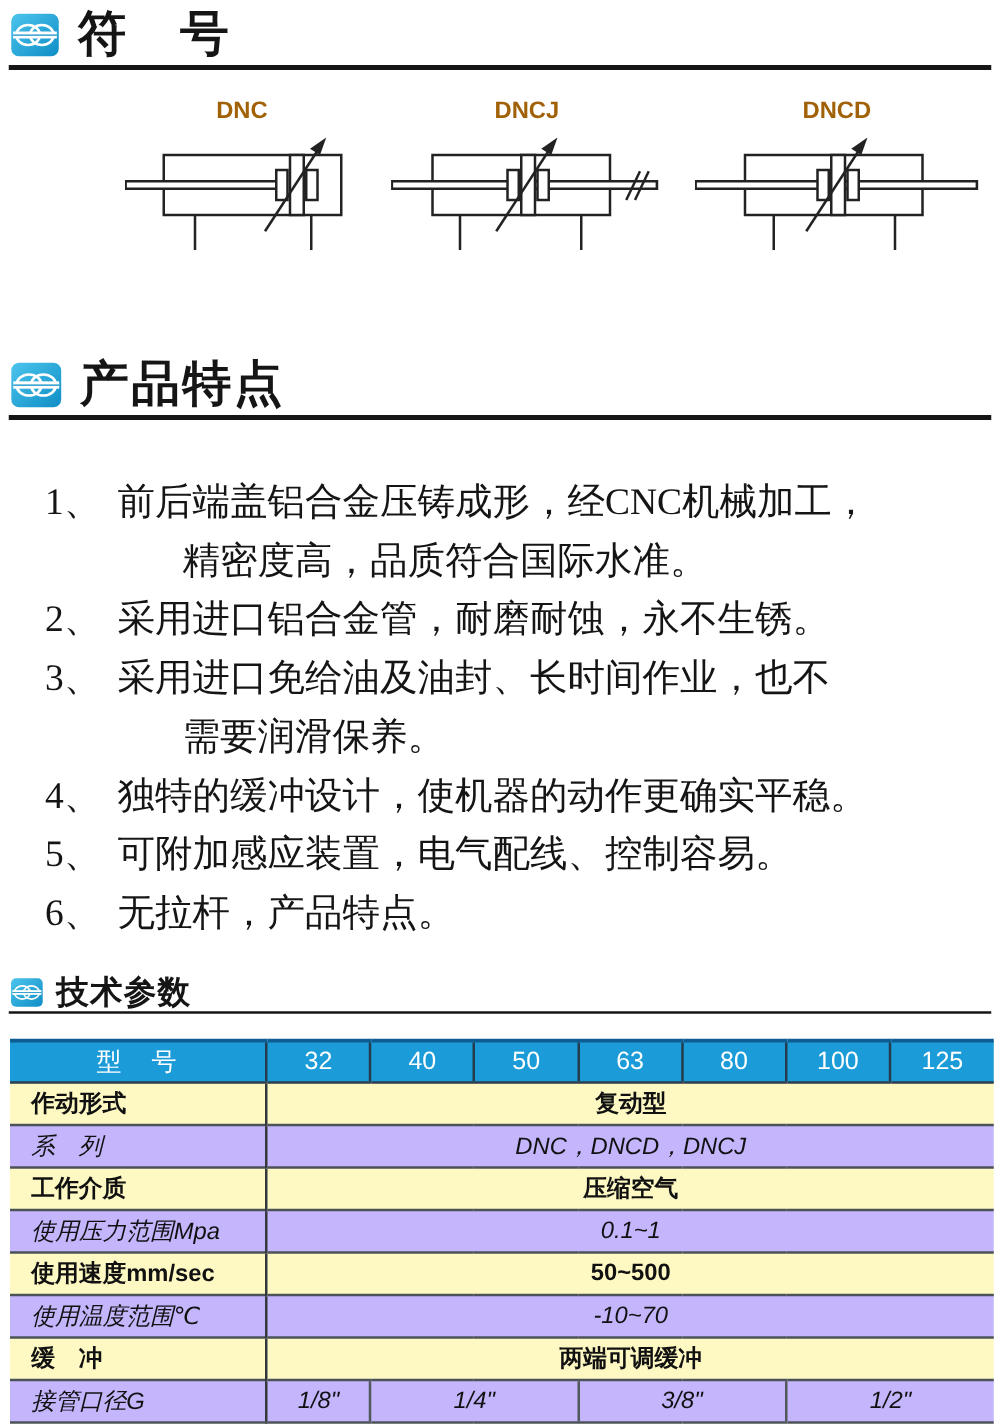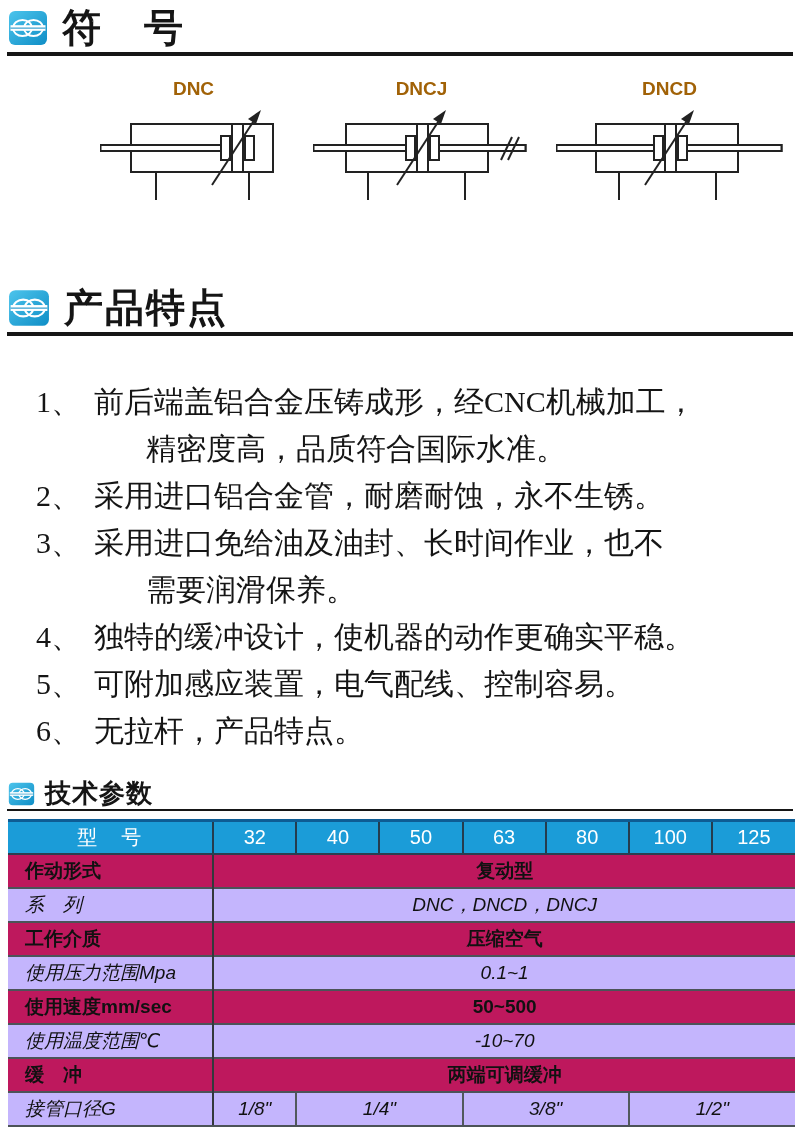--- a/index.html
+++ b/index.html
@@ -20,28 +20,28 @@
   .diagram-label { font-family:"Liberation Sans","DejaVu Sans",sans-serif; font-weight:bold; font-size:19px; color:#a16207; margin-bottom:4px; }
   .diagram svg { display:block; }
 
   
   .features { margin-top:42px; padding-left:36px; font-size:30px; line-height:47px; }
   .feat-line { white-space:nowrap; }
   .feat-num { display:inline-block; min-width:58px; }
   .feat-cont { padding-left:110px; white-space:nowrap; }
 
   
-  .specs-wrap { margin:8px 6px 0 8px; }
+  .specs-wrap { margin:20px 6px 0 8px; }
   table.specs { border-collapse:collapse; table-layout:fixed; width:787px;
     font-family:"Liberation Sans","DejaVu Sans",sans-serif; font-size:19px; color:#111; }
   table.specs th { background:#1b9cd8; color:#fff; font-weight:normal; font-size:20px; height:33px;
     border-top:3px solid #0e5c94; border-bottom:2px solid #2c3e50; text-align:center; }
   table.specs th + th { border-left:2px solid #253c4e; }
   table.specs th.hlbl { letter-spacing:2px; }
-  table.specs td { height:34px; border-top:2px solid #4c5358; background:#be185d; }
+  table.specs td { height:34px; border-top:2px solid #4c5358; background:#fef9c3; }
   table.specs tr.alt td { background:#c4b5fd;font-style:italic; }
   table.specs td.lbl { text-align:left; padding-left:17px; border-right:2px solid #33383c; }
   table.specs td.val { text-align:center; }
   table.specs td.val + td.val { border-left:2px solid #51585d; }
   table.specs tr.boldrow td { font-weight:bold; }
   table.specs tr:last-child td { border-bottom:2px solid #4c5358; }
 </style>
 </head>
 <body>
 

